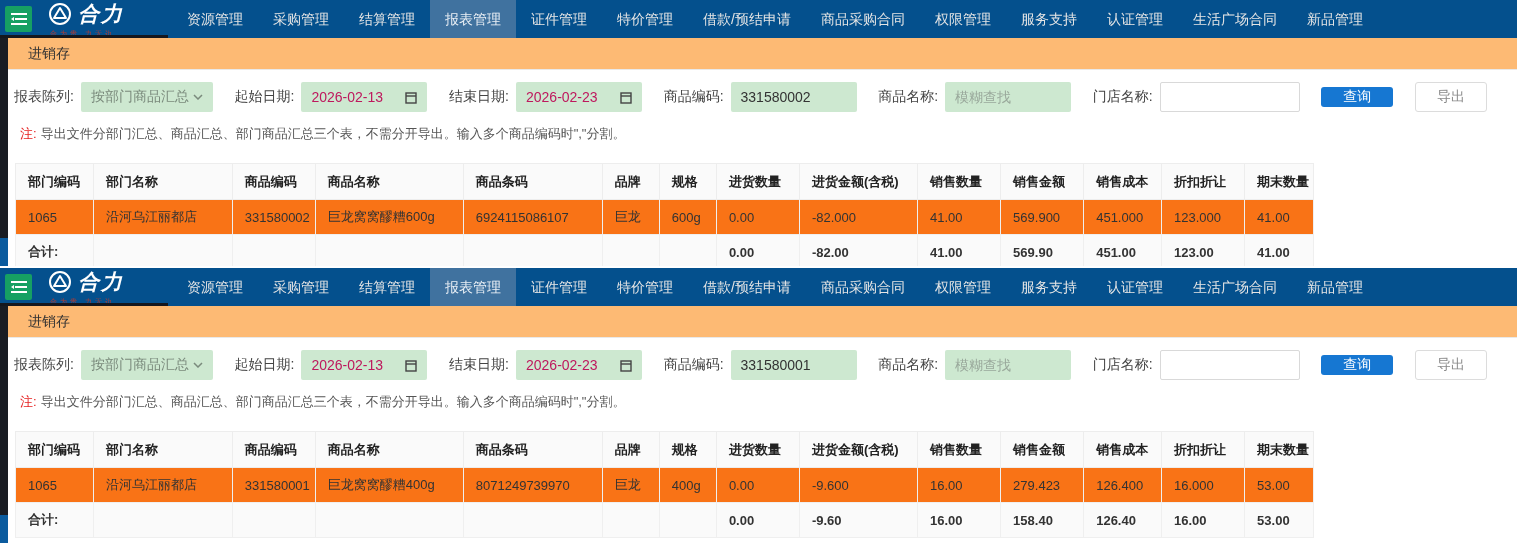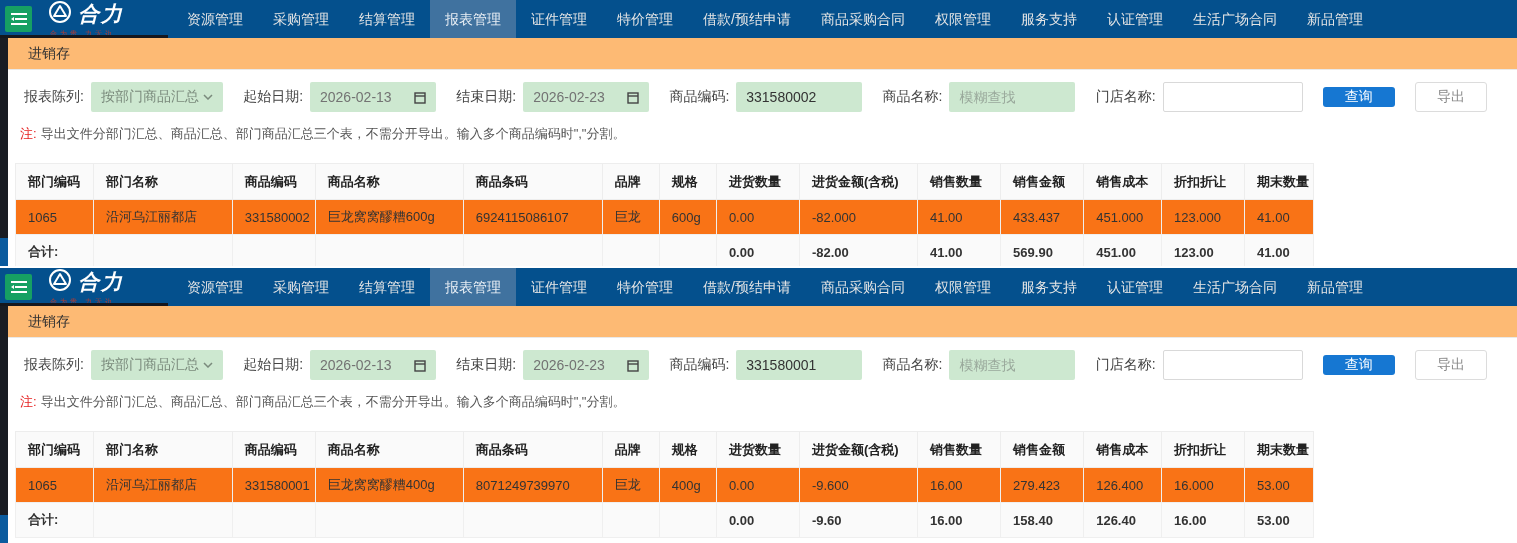--- a/index.html
+++ b/index.html
@@ -7,42 +7,42 @@
               font-family:"Liberation Sans","DejaVu Sans",sans-serif; }
   .panel { position:relative; background:#fff; overflow:hidden; }
   .panel-1 { height:266px; }
   .panel-2 { height:275px; margin-top:2px; }
 
   
   .navbar { height:38px; background:#04508d; display:flex; align-items:center; position:relative; }
   .burger-btn { width:27px; height:26px; background:#16a063; margin-left:5px; border-radius:2px;
                 display:flex; align-items:center; justify-content:center; flex:0 0 auto; cursor:pointer; }
   .brand { display:flex; flex-direction:column; margin-left:16px; flex:0 0 auto; }
-  .brand-main { display:flex; align-items:flex-start; gap:6px; }
+  .brand-main { display:flex; align-items:center; gap:6px; }
   .brand-text { color:#fff; font-weight:bold; font-style:italic; font-size:21px; letter-spacing:2px; }
   .brand-tagline { color:#c0392b; font-size:7px; letter-spacing:3px; margin-top:1px; padding-left:2px; white-space:nowrap; }
   .nav-items { display:flex; margin-left:48px; }
   .nav-item { color:#e5e5e5; font-size:14px; line-height:38px; padding:0 15px; white-space:nowrap; cursor:pointer; }
   .nav-item.active { background:#40729f; color:#e9eff5; }
   .nav-scroll-thumb { position:absolute; left:0; bottom:0; width:168px; height:3px; background:#15171e; }
 
   
   .left-sliver-dark { position:absolute; left:0; top:38px; bottom:28px; width:8px; background:#191c23; }
   .left-sliver-blue { position:absolute; left:0; bottom:0; height:28px; width:8px; background:#0b5b9e; }
 
   
   .tabbar { height:32px; background:#fdba74; border-bottom:1px solid #e9e9e9; display:flex;
             align-items:center; padding-left:28px; font-size:14px; color:#333; }
 
   
-  .filters { display:flex; align-items:center; justify-content:space-between; padding:12px 30px 0 24px; }
+  .filters { display:flex; align-items:center; justify-content:space-between; padding:12px 30px 0 14px; }
   .fgroup { display:flex; align-items:center; }
   .flabel { font-size:14px; color:#444; margin-right:7px; white-space:nowrap; }
   .gfield { background:#cde8d0; height:30px; border-radius:2px; display:flex; align-items:center;
-            padding:0 10px; font-size:14px; color:#737373; }
+            padding:0 10px; font-size:14px; color:#be185d; }
   .select-field { width:132px; justify-content:space-between; color:#7a8a7c; cursor:pointer; }
   .date-field { width:126px; justify-content:space-between; cursor:pointer; }
   .green-input { width:126px; height:30px; background:#cde8d0; border:none; border-radius:2px;
                  padding:0 10px; font-size:14px; color:#333; outline:none; }
   .green-input::placeholder { color:#99a89b; }
   .white-input { width:140px; height:30px; background:#fff; border:1px solid #d9d9d9; border-radius:2px;
                  padding:0 10px; font-size:14px; color:#333; outline:none; }
   .btn-primary { width:72px; height:20px; background:#1677d2; color:#fff; border:none; border-radius:3px;
                  font-size:14px; cursor:pointer; }
   .btn-default { width:72px; height:30px; background:#fff; color:#8a8a8a; border:1px solid #dcdcdc;
@@ -201,21 +201,21 @@
         <td>1065</td>
         <td>沿河乌江丽都店</td>
         <td>331580002</td>
         <td>巨龙窝窝醪糟600g</td>
         <td>6924115086107</td>
         <td>巨龙</td>
         <td>600g</td>
         <td>0.00</td>
         <td>-82.000</td>
         <td>41.00</td>
-        <td>433.437</td>
+        <td>569.900</td>
         <td>451.000</td>
         <td>123.000</td>
         <td>41.00</td>
       </tr>
       <tr class="total-row">
         <td>合计:</td>
         <td></td>
           <td></td>
           <td></td>
           <td></td>

